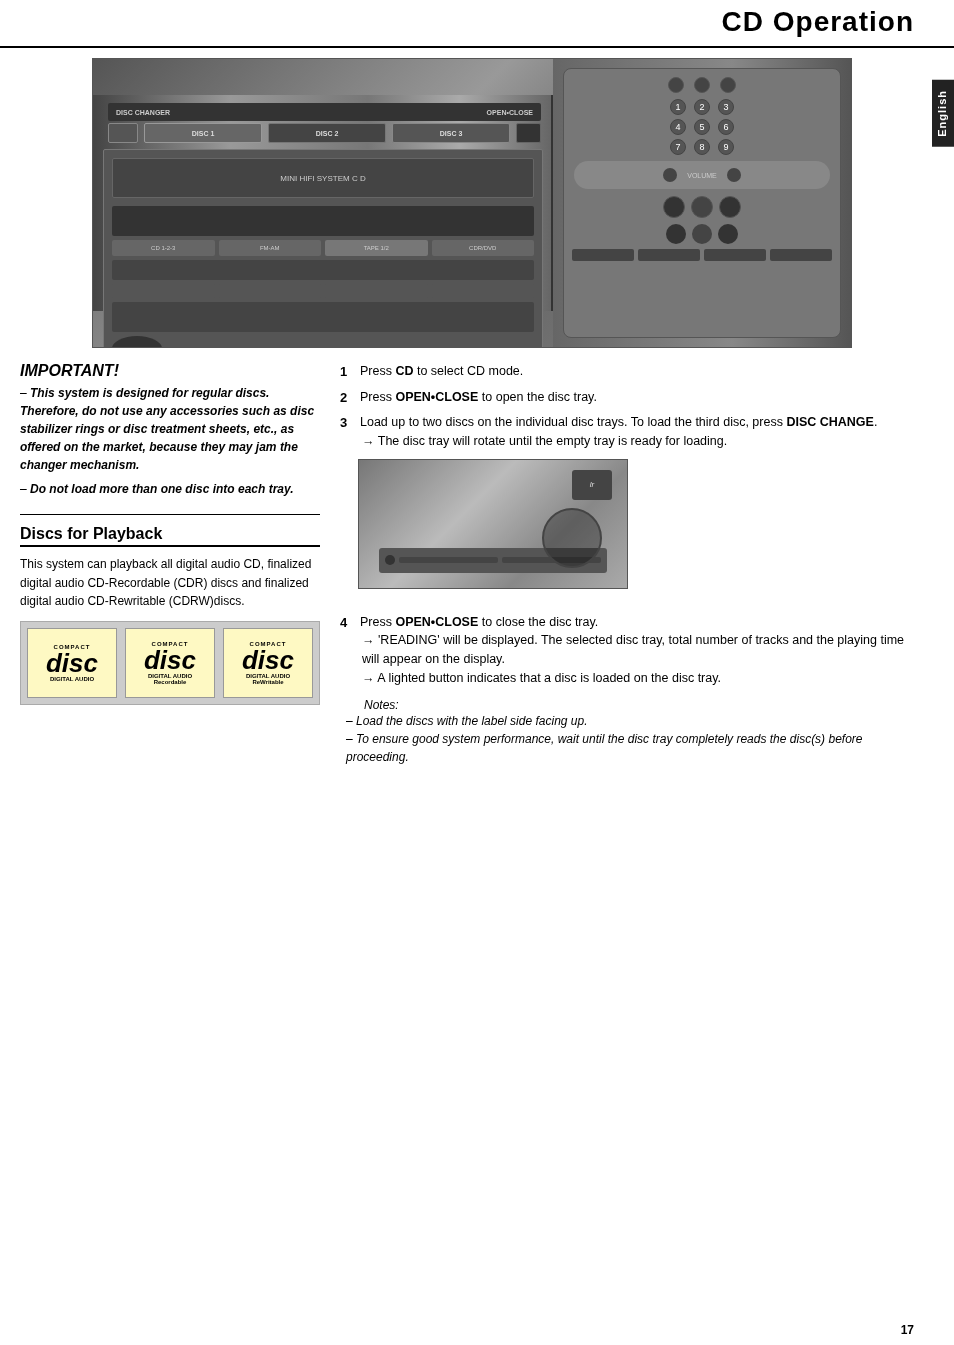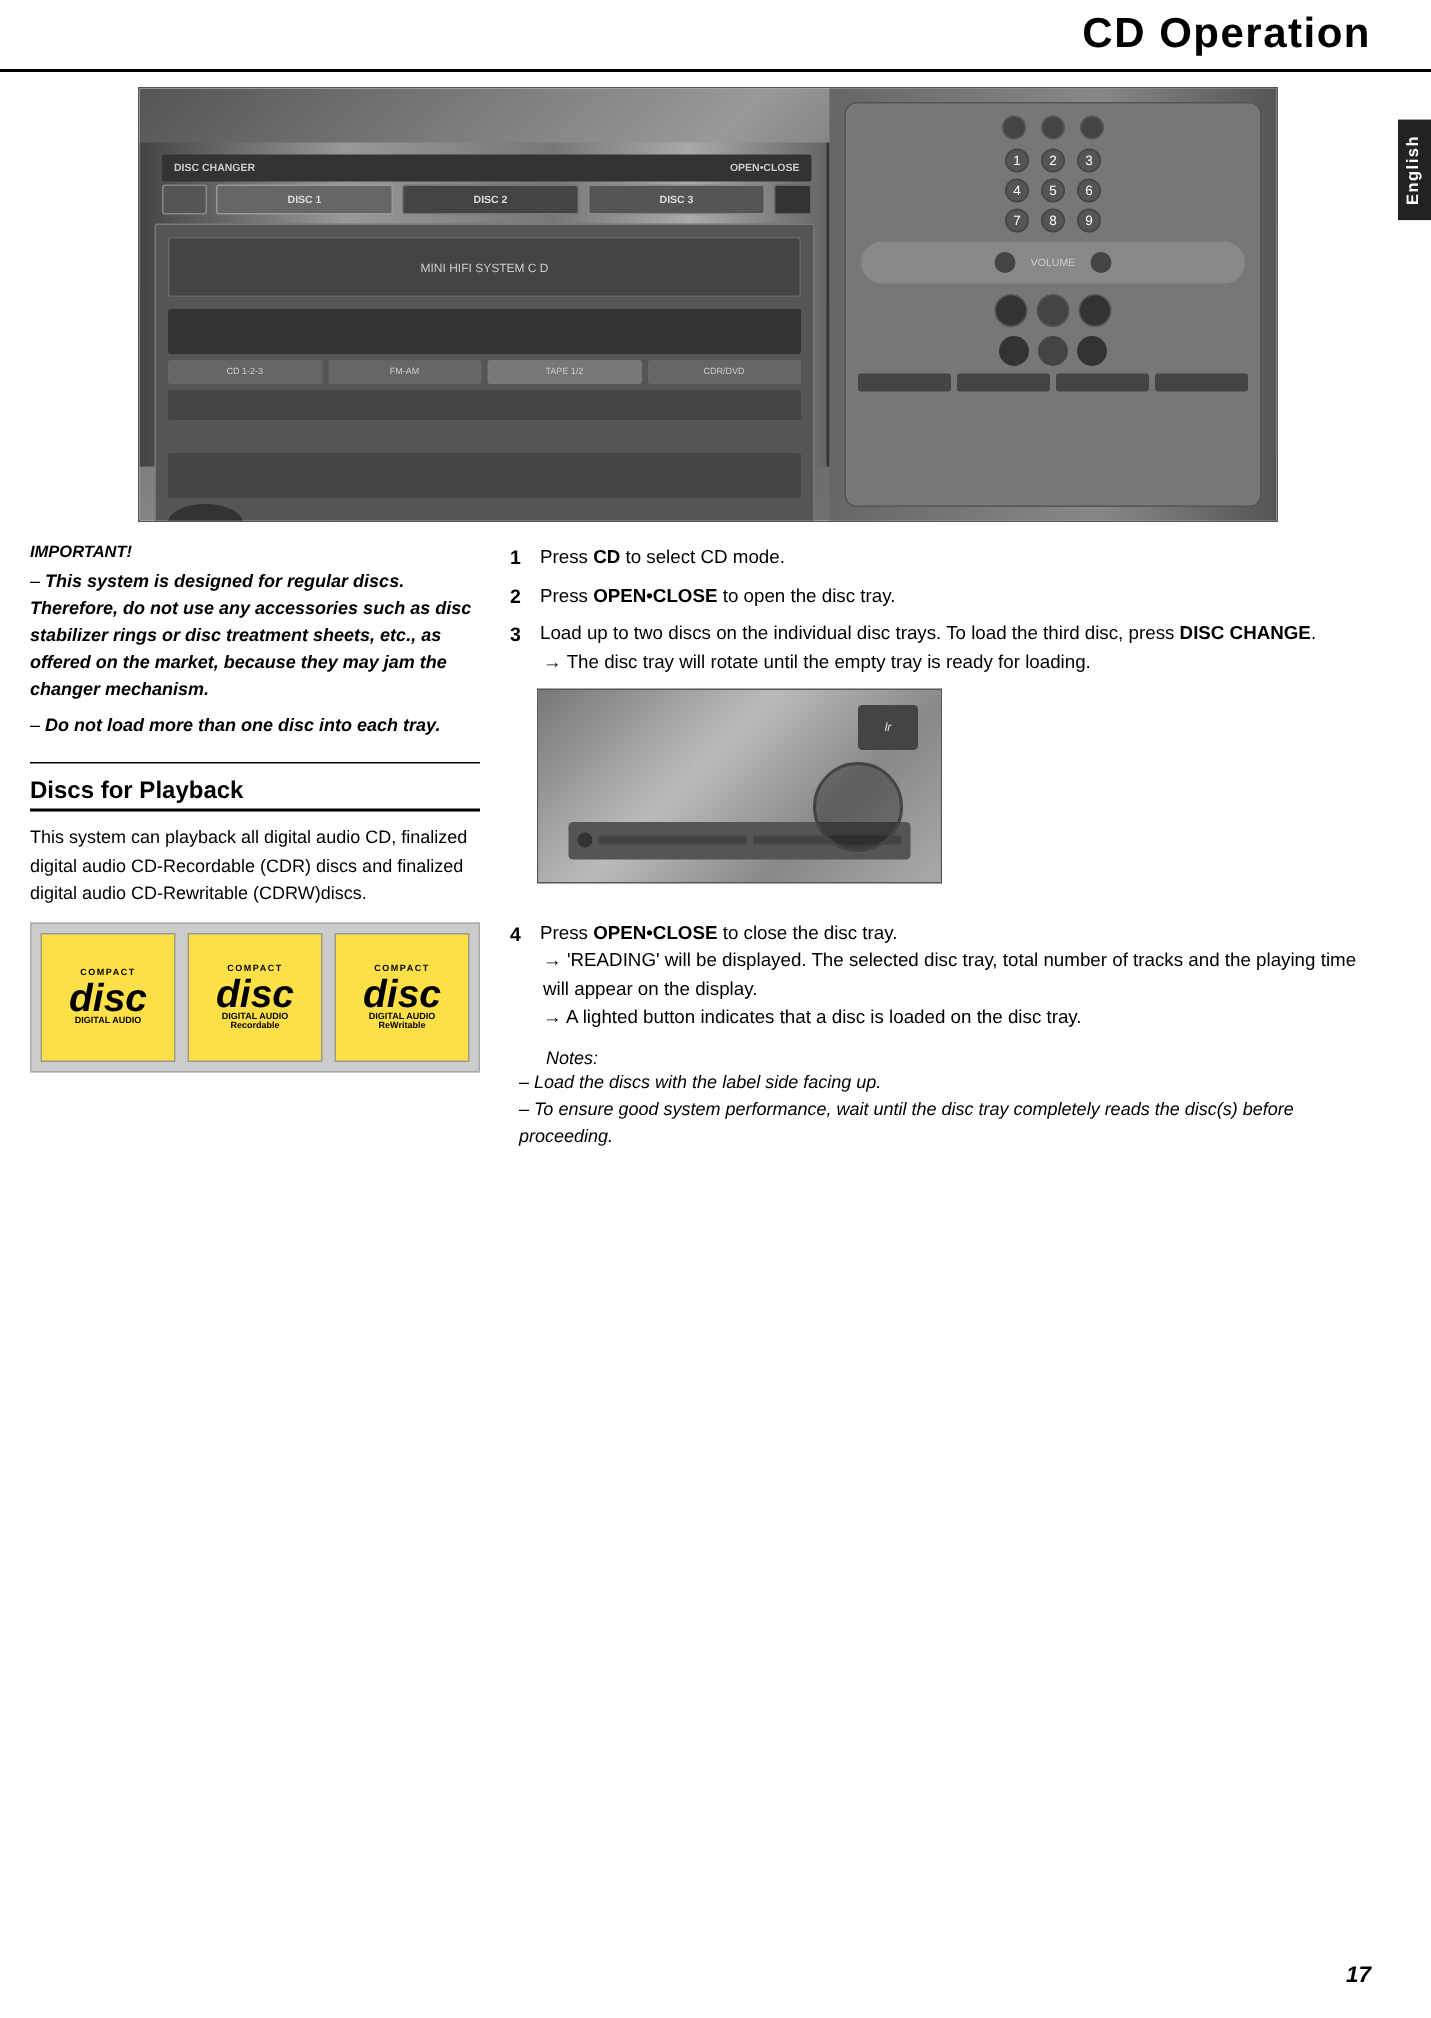--- a/index.html
+++ b/index.html
@@ -83,21 +83,21 @@
       flex: 1;
     }
 
     
     .important-section {
       margin-bottom: 16px;
     }
     .important-title {
       font-style: italic;
       font-weight: bold;
-      font-size: 11px;
+      font-size: 16px;
       margin-bottom: 4px;
     }
     .important-text {
       font-style: italic;
       font-size: 12px;
       line-height: 1.5;
     }
     .important-text strong {
       font-weight: bold;
     }
@@ -127,23 +127,23 @@
     .disc-images-row {
       display: flex;
       gap: 8px;
       margin-top: 10px;
       background: #ccc;
       padding: 6px;
       border: 1px solid #aaa;
     }
     .disc-image-box {
       flex: 1;
-      background: #fde047;
+      background: #fef9c3;
       border: 1px solid #999;
-      height: 86px;
+      height: 70px;
       display: flex;
       flex-direction: column;
       align-items: center;
       justify-content: center;
       font-size: 9px;
       font-weight: bold;
       text-align: center;
       position: relative;
     }
     .disc-image-box .disc-logo {
@@ -216,25 +216,24 @@
       margin-left: 6px;
       line-height: 1.5;
     }
     .note-item::before {
       content: "– ";
     }
 
     
     .page-number {
       position: absolute;
-      bottom: 20px;
+      bottom: 8px;
       right: 40px;
-      font-size: 15px;
-      font-weight: bold;
-      font-style: italic;
+      font-size: 12px;
+      font-weight: bold;
     }
 
     
     .step4-block {
       display: flex;
       gap: 6px;
       margin-top: 8px;
       font-size: 12.5px;
       line-height: 1.5;
     }

